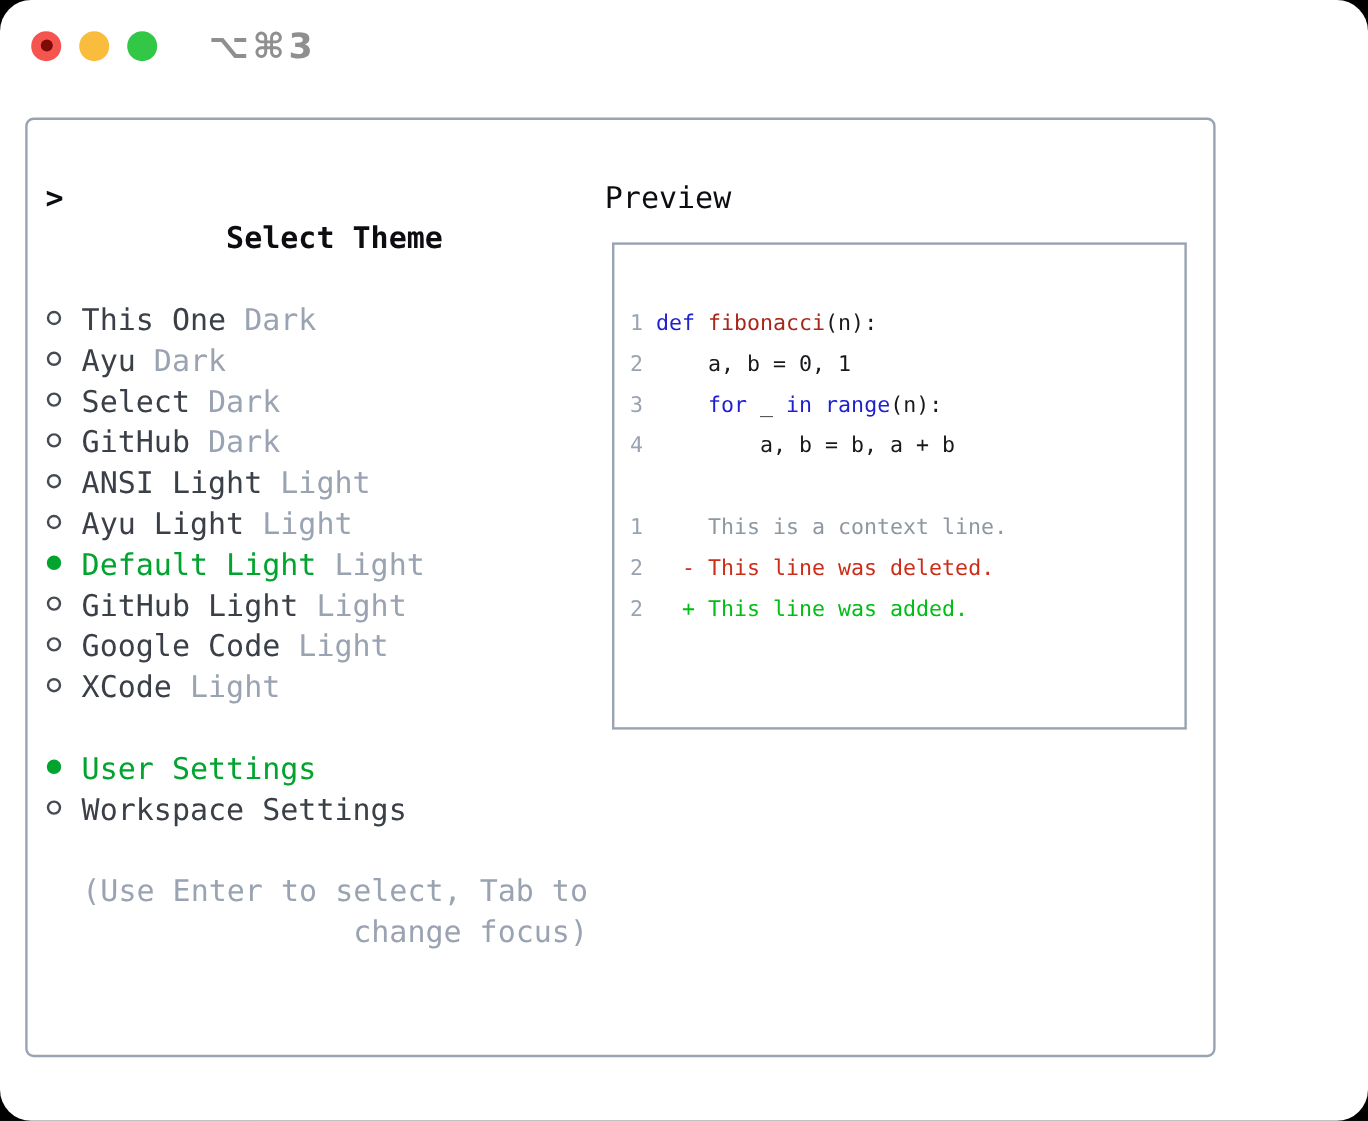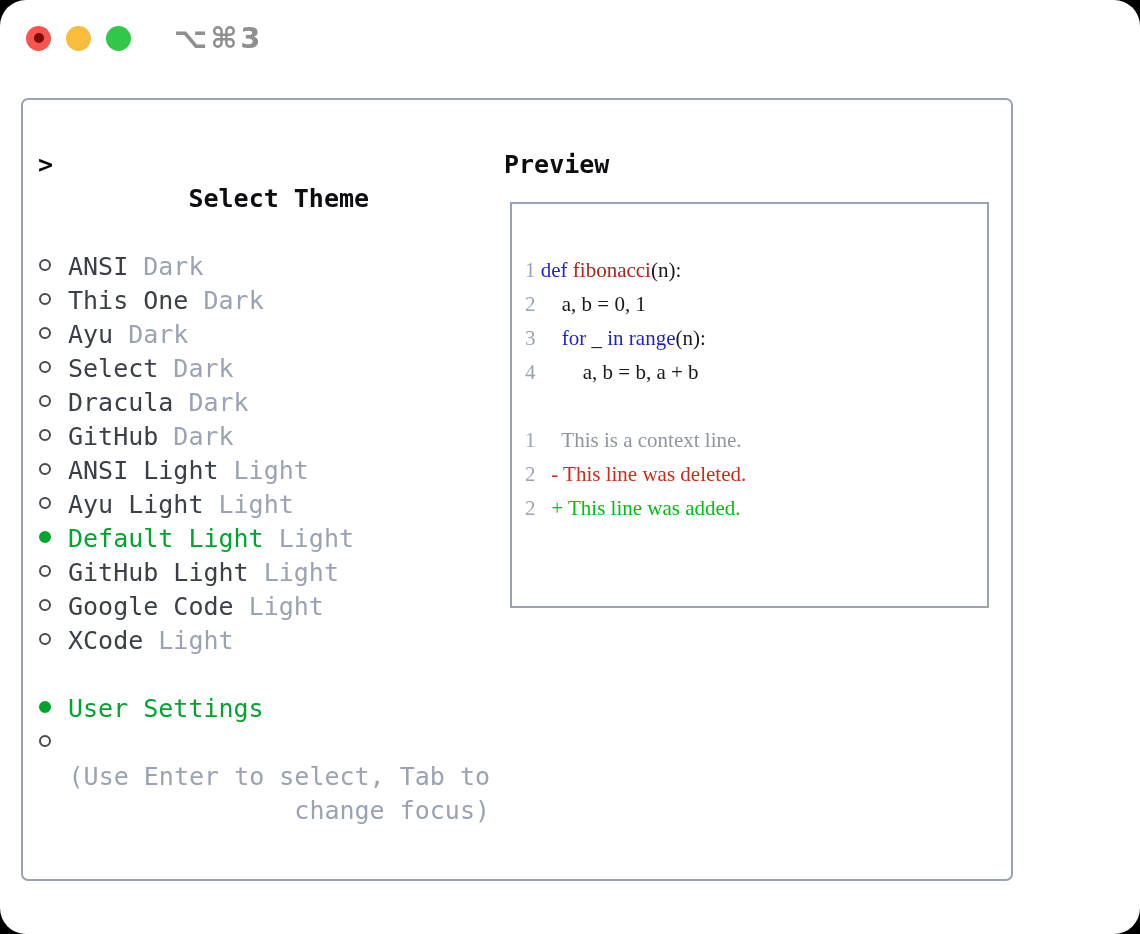--- a/index.html
+++ b/index.html
@@ -37,25 +37,25 @@
   .row.selected .marker { background:#00a42e; border-color:#00a42e; }
   .name { color:#3b4048; }
   .row.selected .name { color:#00a42e; }
   .variant { color:#9aa3b2; }
   .apply-heading { padding-left:30px; color:#15181c; white-space:pre; }
   .spacer { height:34px; }
   .hint { color:#9aa3b2; width:452px;text-align:right; }
 
   
   .preview-title { position:absolute; left:481px; top:48px; font-size:25px;
-                   line-height:34px; font-weight:bold; color:#0b0d10; }
+                   line-height:34px; font-weight:normal; color:#0b0d10; }
   .preview-box { position:absolute; left:487px; top:102px; width:479px; height:406px;
                  border:2px solid #99a3b1; background:#fff;
                  padding:49px 8px 0 13px; overflow:hidden; }
-  .codeline { white-space:pre; font-size:21px; line-height:34px; min-height:34px;font-family:Liberation Serif, serif; }
+  .codeline { white-space:pre; font-size:18px; line-height:34px; min-height:34px; }
   .lineno { color:#9aa3b2; }
   .seg-plain    { color:#17191d; }
   .seg-keyword  { color:#1f1fd1; }
   .seg-function { color:#a8271a; }
   .seg-context  { color:#8e97a0; }
   .seg-deleted  { color:#cd2c17; }
   .seg-added    { color:#00be14; }
 </style>
 </head>
 <body>
@@ -72,40 +72,38 @@
   </div>
 
   <div class="panel">
 
     <div class="col-left">
       <div class="heading">
         <span class="caret">&gt;</span><span>Select Theme</span>
       </div>
 
       <div id="theme-list">
-          <div class="row"><span class="marker"></span><span class="name">ANSI</span><span class="variant"> Dark</span></div>
           <div class="row"><span class="marker"></span><span class="name">This One</span><span class="variant"> Dark</span></div>
           <div class="row"><span class="marker"></span><span class="name">Ayu</span><span class="variant"> Dark</span></div>
           <div class="row"><span class="marker"></span><span class="name">Select</span><span class="variant"> Dark</span></div>
-          <div class="row"><span class="marker"></span><span class="name">Dracula</span><span class="variant"> Dark</span></div>
           <div class="row"><span class="marker"></span><span class="name">GitHub</span><span class="variant"> Dark</span></div>
           <div class="row"><span class="marker"></span><span class="name">ANSI Light</span><span class="variant"> Light</span></div>
           <div class="row"><span class="marker"></span><span class="name">Ayu Light</span><span class="variant"> Light</span></div>
           <div class="row selected"><span class="marker"></span><span class="name">Default Light</span><span class="variant"> Light</span></div>
           <div class="row"><span class="marker"></span><span class="name">GitHub Light</span><span class="variant"> Light</span></div>
           <div class="row"><span class="marker"></span><span class="name">Google Code</span><span class="variant"> Light</span></div>
           <div class="row"><span class="marker"></span><span class="name">XCode</span><span class="variant"> Light</span></div>
         </div>
 
       <div class="spacer"></div>
 
 
       <div id="apply-list">
           <div class="row selected"><span class="marker"></span><span class="name">User Settings</span></div>
-          <div class="row"><span class="marker"></span></div>
+          <div class="row"><span class="marker"></span><span class="name">Workspace Settings</span></div>
         </div>
 
       <div class="spacer"></div>
 
       <div class="hint">(Use Enter to select, Tab to change focus)</div>
     </div>
 
     <div class="preview-title">Preview</div>
 
     <div class="preview-box">

